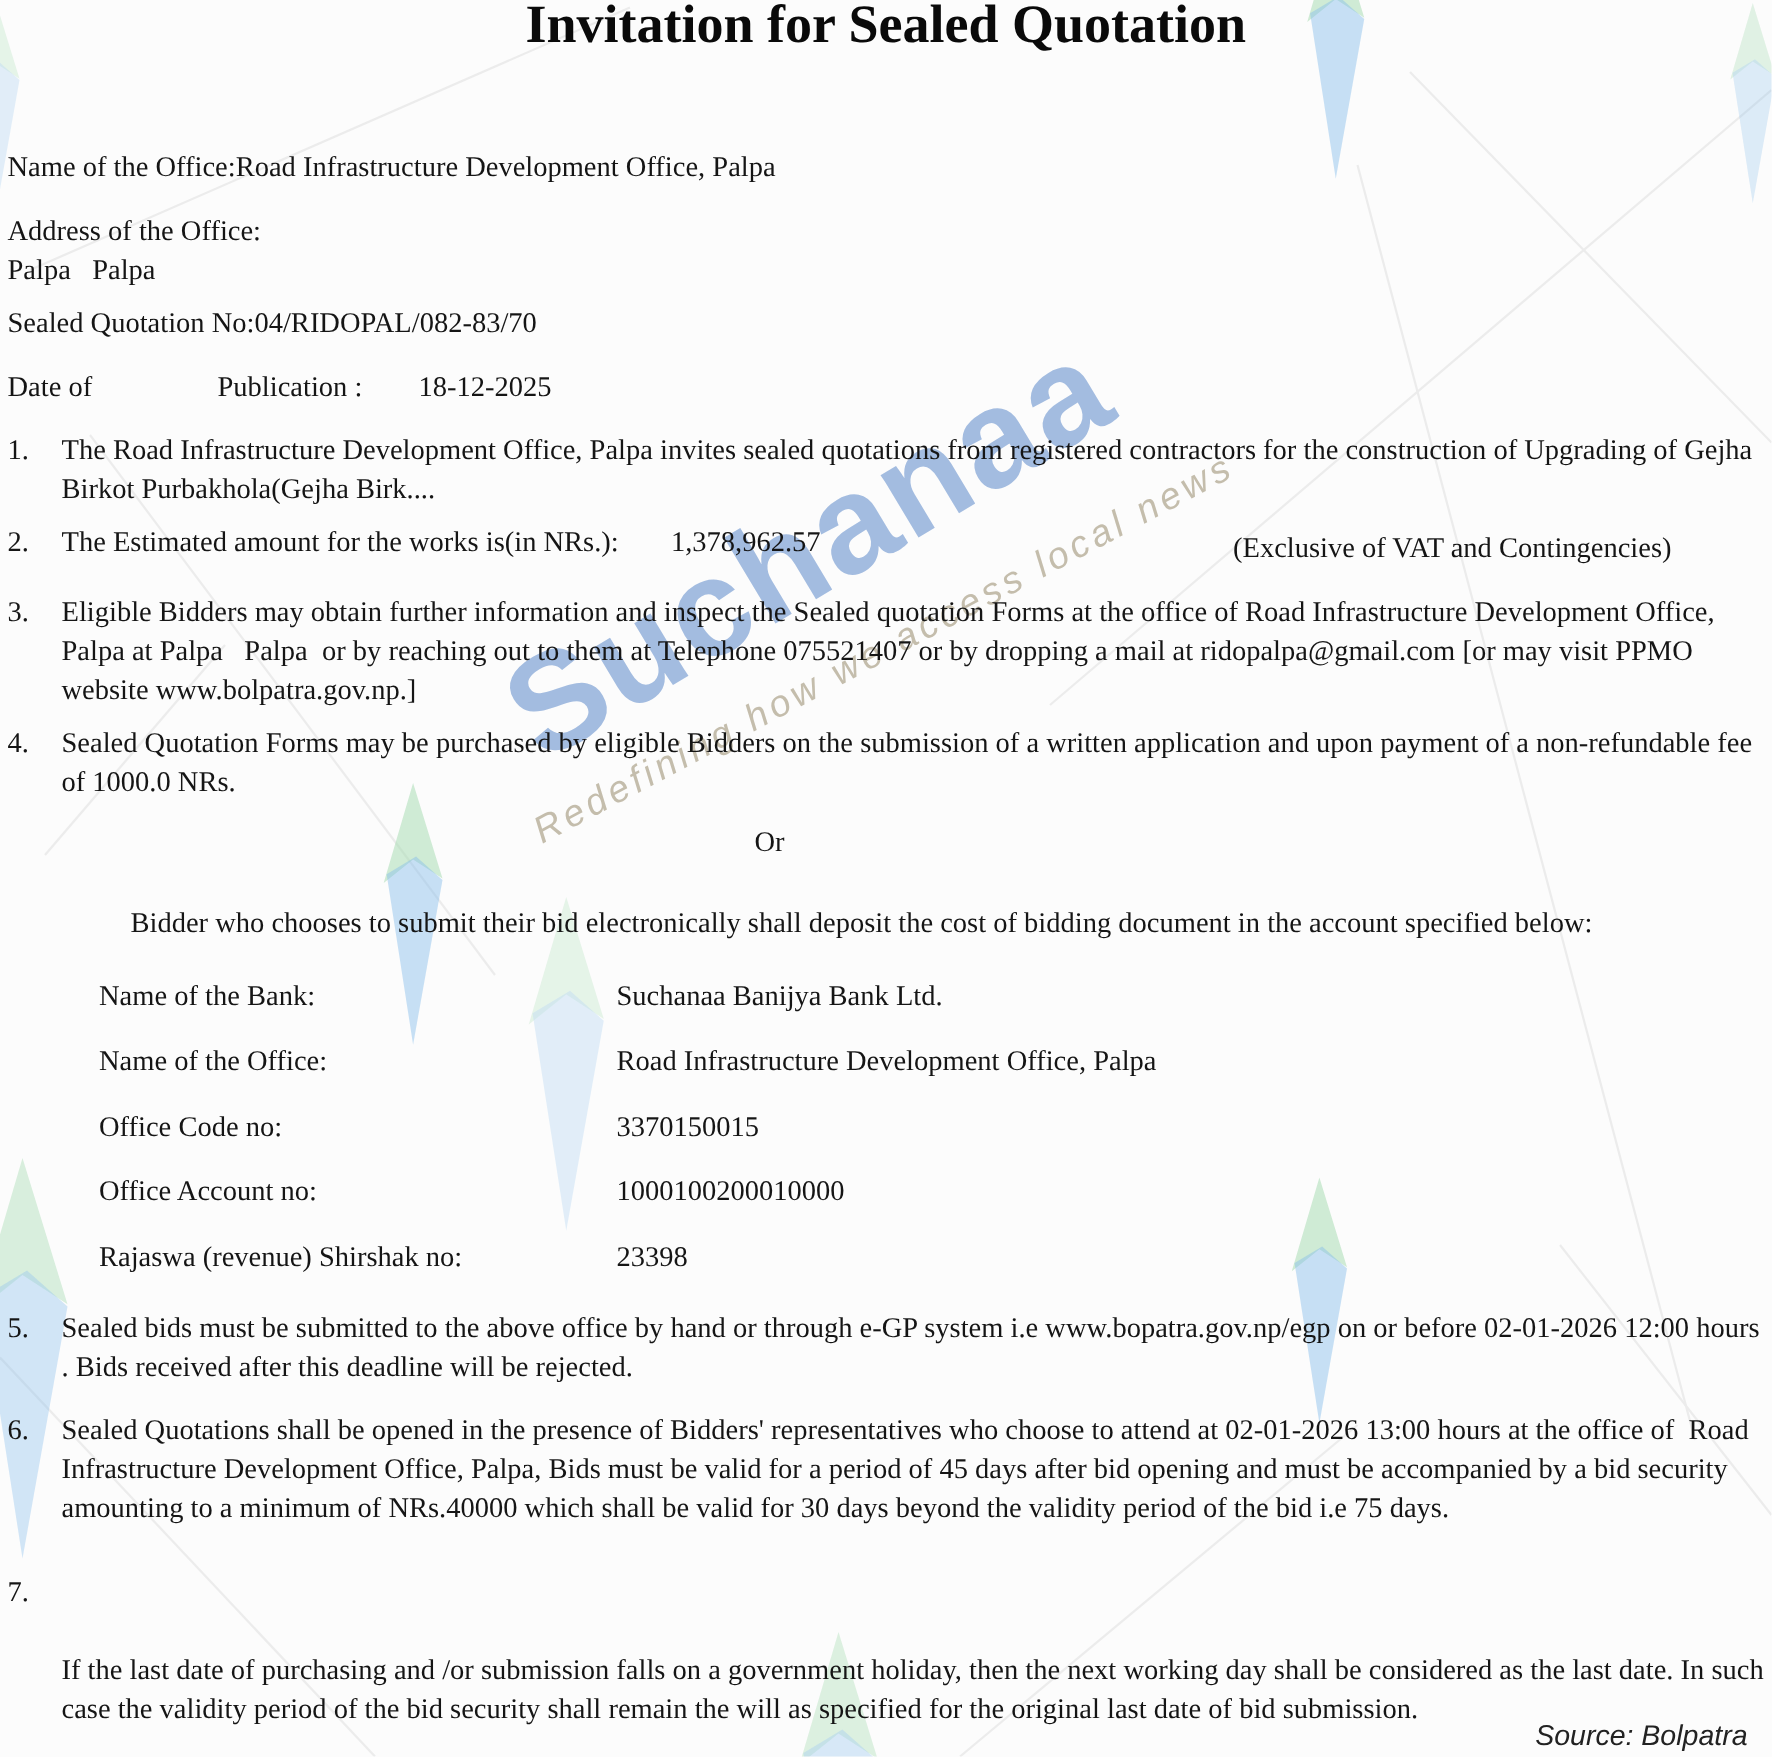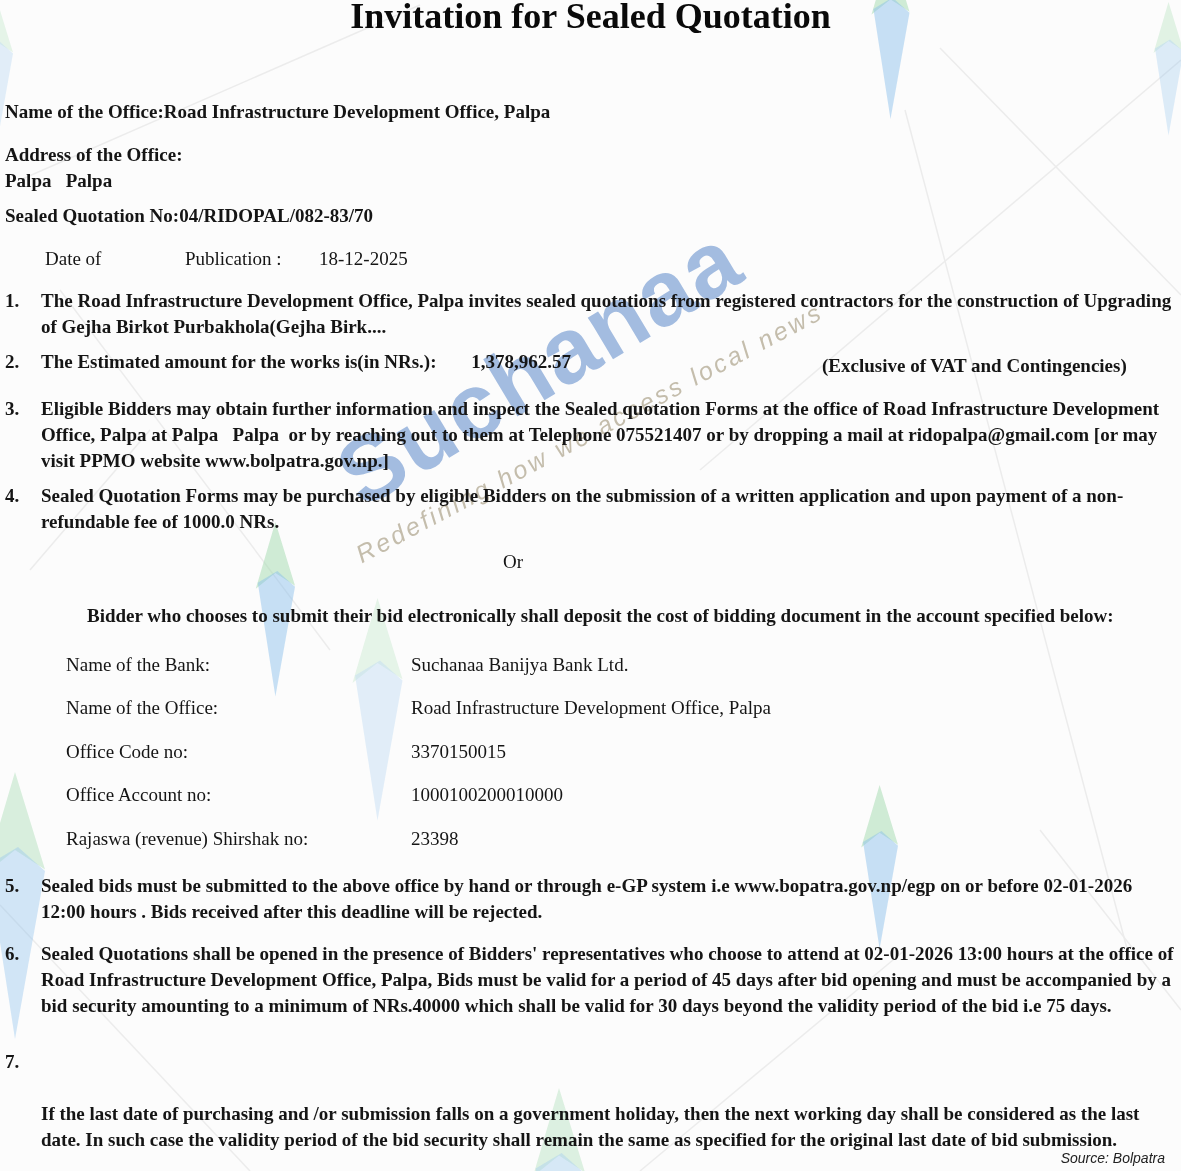--- a/index.html
+++ b/index.html
@@ -18,36 +18,36 @@
   .wm-tagline {
     position:absolute; left:352px; top:545px;
     font-family:"Liberation Sans", sans-serif; font-style:italic; font-size:25px; line-height:1;
     color:rgba(158,146,118,0.60); letter-spacing:3px;
     transform:rotate(-28deg); transform-origin:0 0; white-space:nowrap;
   }
 
   
   .content { position:absolute; inset:0; z-index:1; font-size:19px; line-height:26px; }
   .pre { white-space:pre-wrap; }
-  .blk { position:absolute; left:5px; right:5px;font-weight:bold; }
+  .blk { position:absolute; left:5px; right:5px; }
   .title { position:absolute; left:0; right:0; top:-4px; text-align:center;
            font-size:36px; line-height:40px; font-weight:bold; color:#0a0a0a; }
   .num { position:absolute; left:0; top:0; }
   .itext { margin-left:36px; }
   .amount { margin-left:30px; }
   .vat-note { position:absolute; left:817px; top:4px; white-space:nowrap; }
   .or-label { position:absolute; left:455px;margin-left:48px; }
   .bank { position:absolute; left:66px; top:652px; right:5px; height:210px; }
   .bank-row { position:absolute; left:0; right:0; height:26px; }
   .bank-row .val { position:absolute; left:345px; top:0; white-space:pre-wrap; }
-  .date-row { position:absolute; left:5px; right:5px; height:26px;margin-left:40px; }
+  .date-row { position:absolute; left:5px; right:5px; height:26px; }
   .date-row .pub { position:absolute; left:140px; }
   .date-row .pubdate { position:absolute; left:274px; }
   .source { position:absolute; right:16px; top:1145px;
-            font-family:"Liberation Sans", sans-serif; font-style:italic; font-size:14px; color:#222; }
+            font-family:"Liberation Sans", sans-serif; font-style:italic; font-size:19px; color:#222; }
 </style>
 </head>
 <body>
 
 <div class="page">
 
   <div class="wm-layer">
     <svg width="1181" height="1171" viewBox="0 0 1181 1171">
       <defs>
         <g id="bolt">
@@ -157,21 +157,21 @@
     </div>
 
     <div class="blk" style="top:941px">
       <span class="num">6.</span>
       <div class="itext pre">Sealed Quotations shall be opened in the presence of Bidders' representatives who choose to attend at 02-01-2026 13:00 hours at the office of  Road Infrastructure Development Office, Palpa, Bids must be valid for a period of 45 days after bid opening and must be accompanied by a bid security amounting to a minimum of NRs.40000 which shall be valid for 30 days beyond the validity period of the bid i.e 75 days.</div>
     </div>
 
     <div class="blk" style="top:1049px">
       <span class="num">7.</span>
       <div class="itext pre">
-        <div>If the last date of purchasing and /or submission falls on a government holiday, then the next working day shall be considered as the last date. In such case the validity period of the bid security shall remain the same as specified for the original last date of bid submission.</div>
+        <div>If the last date of purchasing and /or submission falls on a government holiday, then the next working day shall be considered as the last date. In such case the validity period of the bid security shall remain the will as specified for the original last date of bid submission.</div>
         
       </div>
     </div>
 
     <div class="source">Source: Bolpatra</div>
 
   </div>
 </div>
 
 </body></html>

